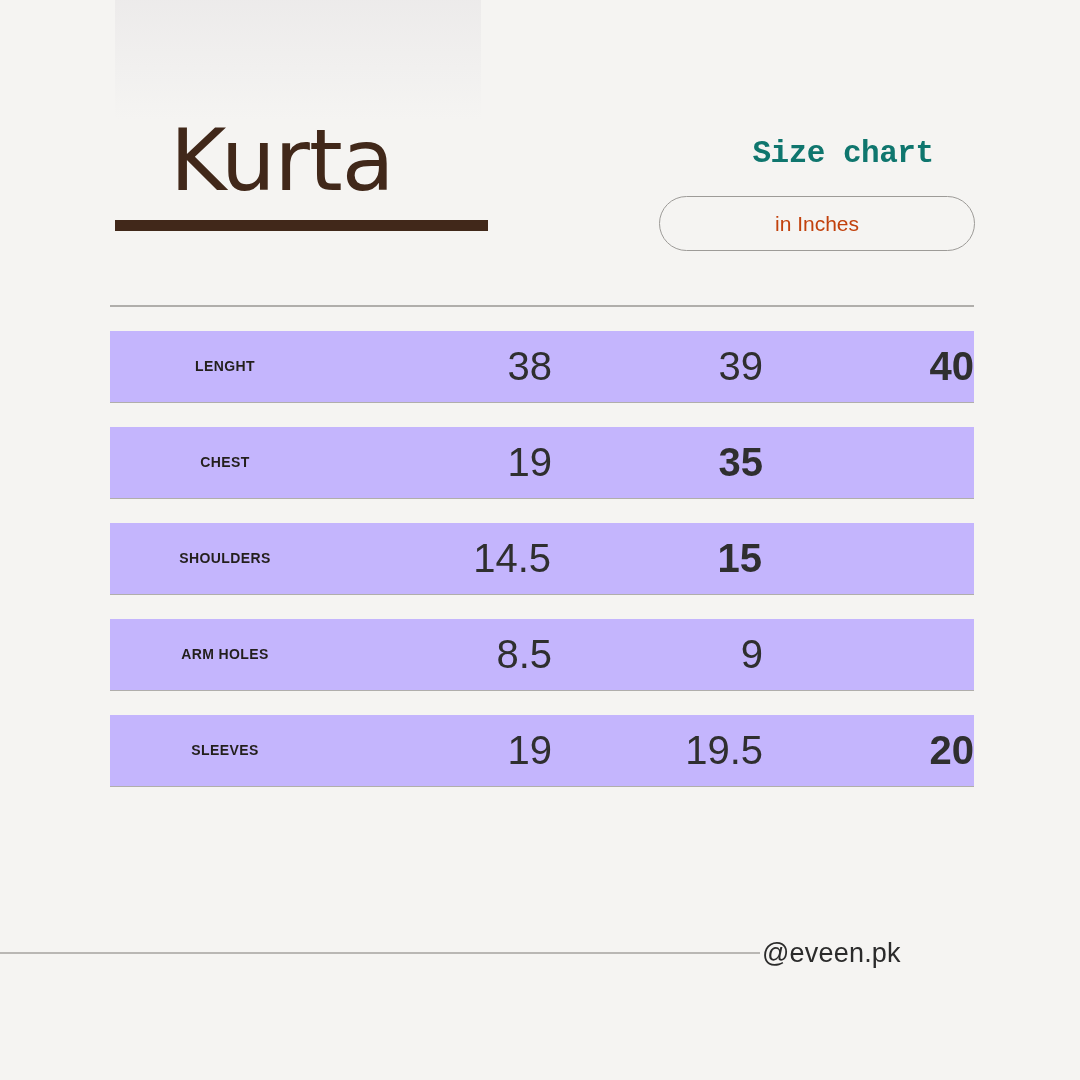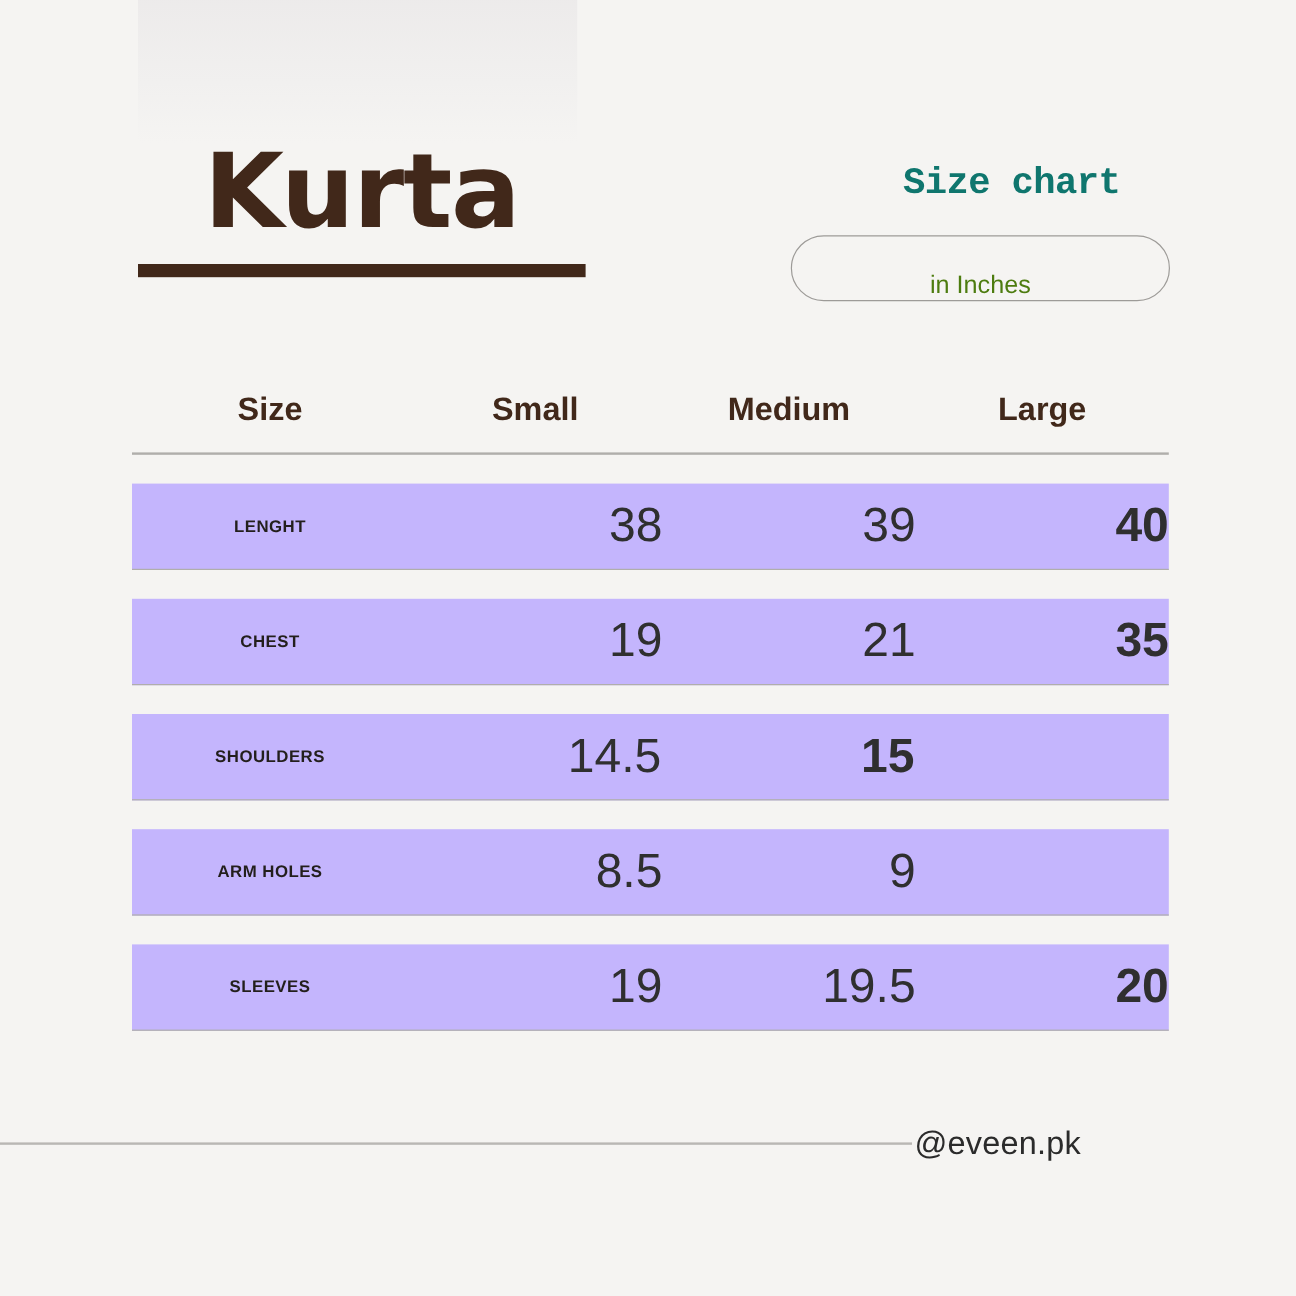--- a/index.html
+++ b/index.html
@@ -29,21 +29,21 @@
 
   
   .title-block {
     position: absolute;
     left: 115px;
     top: 120px;
     width: 430px;
   }
   .title {
     font-family: "DejaVu Sans", sans-serif;
-    font-weight: bold;
+    font-weight: normal;
     font-size: 86px;
     line-height: 0.95;
     letter-spacing: -1px;
     color: #41281a;
     padding-left: 55px;
   }
   .title-rule {
     margin-top: 18px;
     width: 373px;
     height: 11px;
@@ -65,24 +65,24 @@
   }
   .unit-pill {
     position: absolute;
     left: 659px;
     top: 196px;
     width: 316px;
     height: 55px;
     border: 1.5px solid #9d9b98;
     border-radius: 28px;
     display: flex;
-    align-items: flex-end;
+    align-items: center;
     justify-content: center;
     font-size: 21px;
-    color: #4d7c0f;
+    color: #c2410c;
     background: transparent;
   }
 
   
   .table {
     position: absolute;
     left: 110px;
     top: 305px;
     width: 864px;
   }
@@ -163,39 +163,32 @@
   </div>
 
   <div class="sizechart-heading">Size chart</div>
 
   <div class="unit-pill">
     <span>in Inches</span>
   </div>
 
   <div class="table">
 
-    <div class="head-row">
-      <div class="cell cell-label">Size</div>
-      <div class="cell cell-s">Small</div>
-      <div class="cell cell-m">Medium</div>
-      <div class="cell cell-l">Large</div>
-    </div>
     <div class="head-sep"></div>
 
     <div class="data-row">
       <div class="rowlabel">LENGHT</div>
       <div class="val cell-s">38</div>
       <div class="val cell-m">39</div>
       <div class="val cell-l">40</div>
     </div>
 
     <div class="data-row">
       <div class="rowlabel">CHEST</div>
       <div class="val cell-s">19</div>
-      <div class="val cell-m">21</div>
       <div class="val cell-l">35</div>
     </div>
 
     <div class="data-row">
       <div class="rowlabel">SHOULDERS</div>
       <div class="val cell-m">14.5</div>
       <div class="val cell-l">15</div>
     </div>
 
     <div class="data-row">

